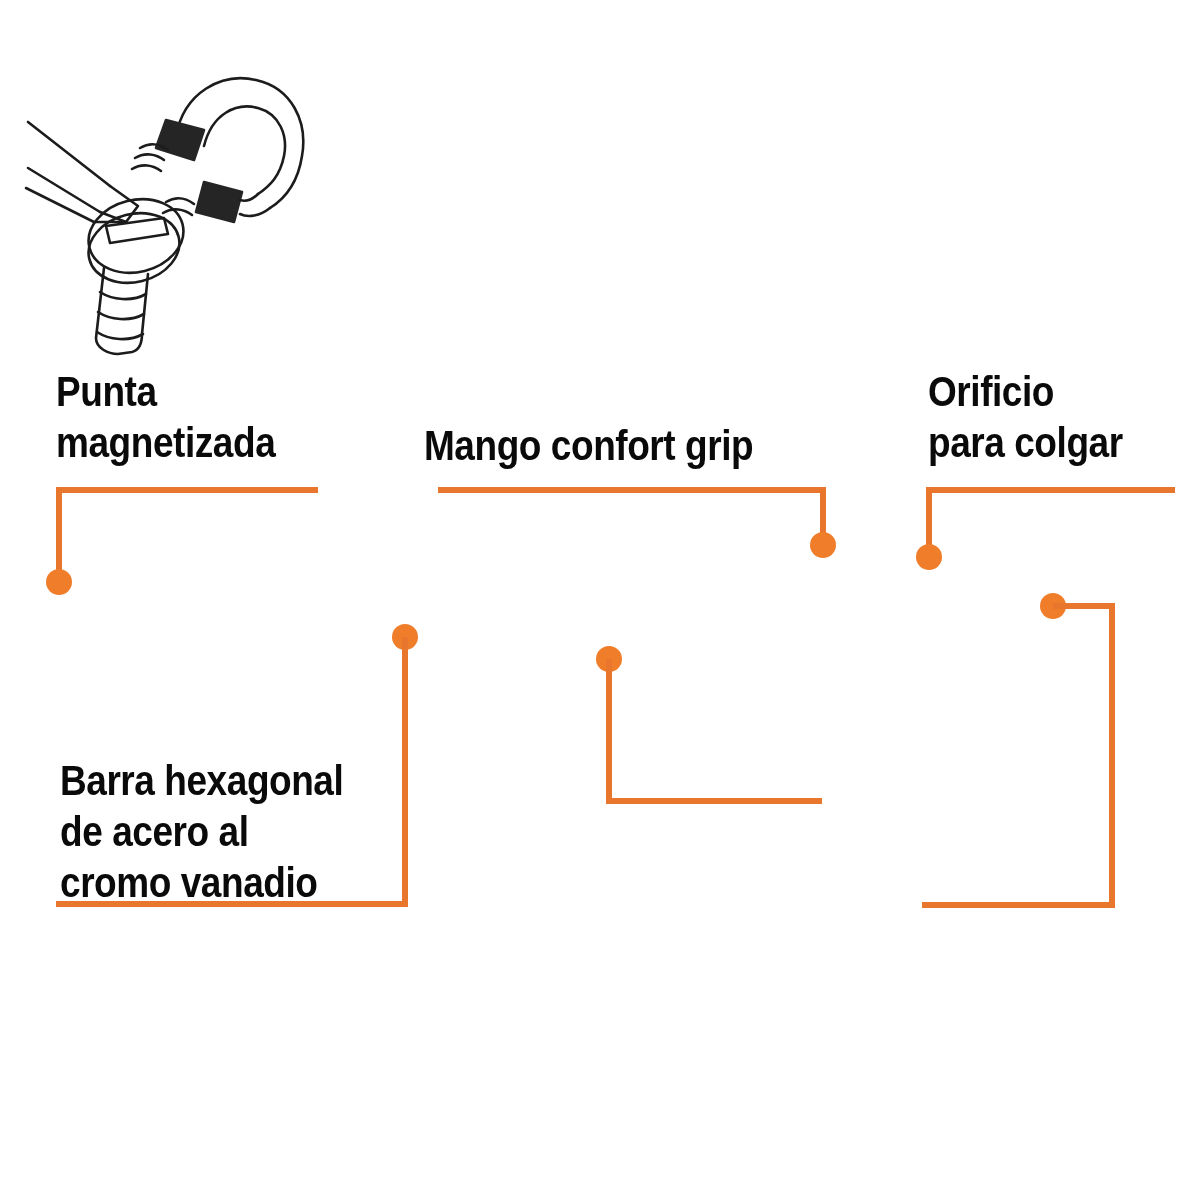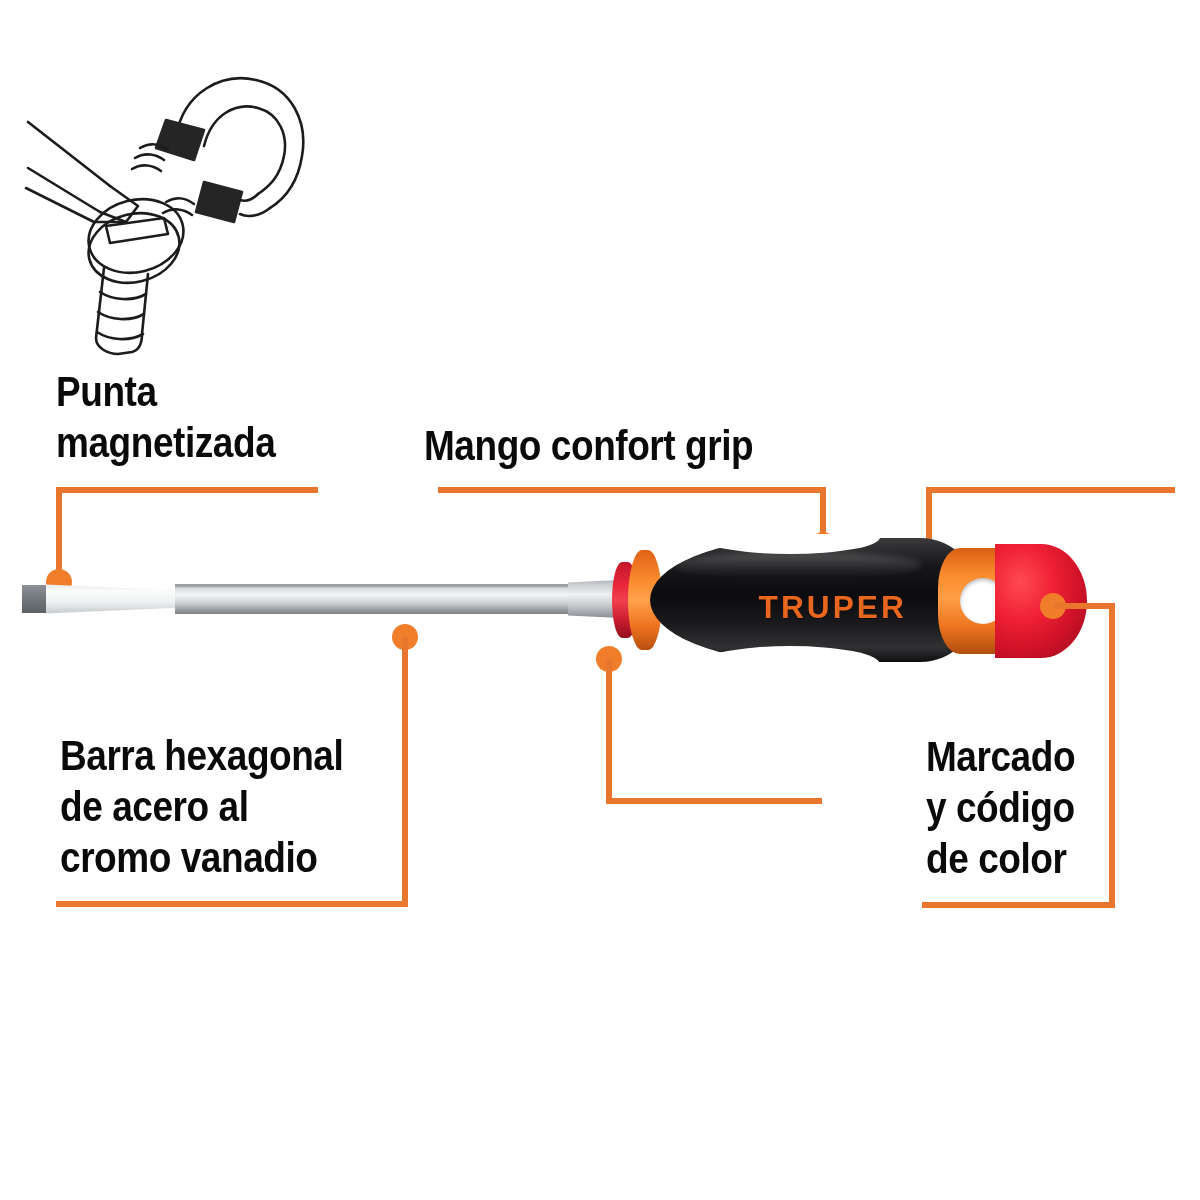--- a/index.html
+++ b/index.html
@@ -173,60 +173,40 @@
   <div class="leader lv" style="left:56px;top:479px;height:98px;"></div>
   <div class="dot" style="left:46px;top:561px;"></div>
 
   <div class="callout" style="left:424px;top:412px;">
     <div class="line">Mango confort grip</div>
   </div>
   <div class="leader lh" style="left:438px;top:479px;width:388px;"></div>
   <div class="leader lv" style="left:820px;top:479px;height:62px;"></div>
   <div class="dot" style="left:810px;top:524px;"></div>
 
+  <div class="callout right" style="left:928px;top:358px;">
+    <div class="line">Orificio</div>
+    <div class="line">para colgar</div>
+  </div>
   <div class="leader lh" style="left:926px;top:479px;width:249px;"></div>
   <div class="leader lv" style="left:926px;top:479px;height:76px;"></div>
   <div class="dot" style="left:916px;top:536px;"></div>
 
-  <div id="screwdriver">
-    <div class="tip-wrap">
-      <div class="tip-face"></div>
-      <div class="tip-blade"></div>
-    </div>
-    <div class="shaft"></div>
-    <div class="shaft-edge"></div>
-    <div class="hexseg"></div>
-    <div class="collar-red"></div>
-    <div class="collar-orange"></div>
-    <div class="grip"></div>
-    <div class="grip-waist"></div>
-    <div class="grip-waist-b"></div>
-    <div class="grip-gloss"></div>
-    <div class="hole-block"></div>
-    <div class="hole"></div>
-    <div class="endcap"></div>
-    <div class="truper">TRUPER</div>
-  </div>
 
   <div class="dot" style="left:392px;top:616px;"></div>
   <div class="leader lv" style="left:402px;top:629px;height:270px;"></div>
   <div class="leader lh" style="left:56px;top:893px;width:352px;"></div>
-  <div class="callout" style="left:60px;top:722px;">
+  <div class="callout" style="left:60px;top:747px;">
     <div class="line">Barra hexagonal</div>
     <div class="line">de acero al</div>
     <div class="line">cromo vanadio</div>
   </div>
 
   <div class="dot" style="left:596px;top:638px;"></div>
   <div class="leader lv" style="left:606px;top:651px;height:145px;"></div>
   <div class="leader lh" style="left:606px;top:790px;width:216px;"></div>
 
   <div class="dot" style="left:1040px;top:585px;"></div>
   <div class="leader lh" style="left:1053px;top:595px;width:62px;"></div>
   <div class="leader lv" style="left:1109px;top:595px;height:305px;"></div>
   <div class="leader lh" style="left:922px;top:894px;width:193px;"></div>
-  <div class="callout right" style="left:926px;top:723px;">
-    <div class="line">Marcado</div>
-    <div class="line">y código</div>
-    <div class="line">de color</div>
-  </div>
 
 </div>
 
 </body></html>

